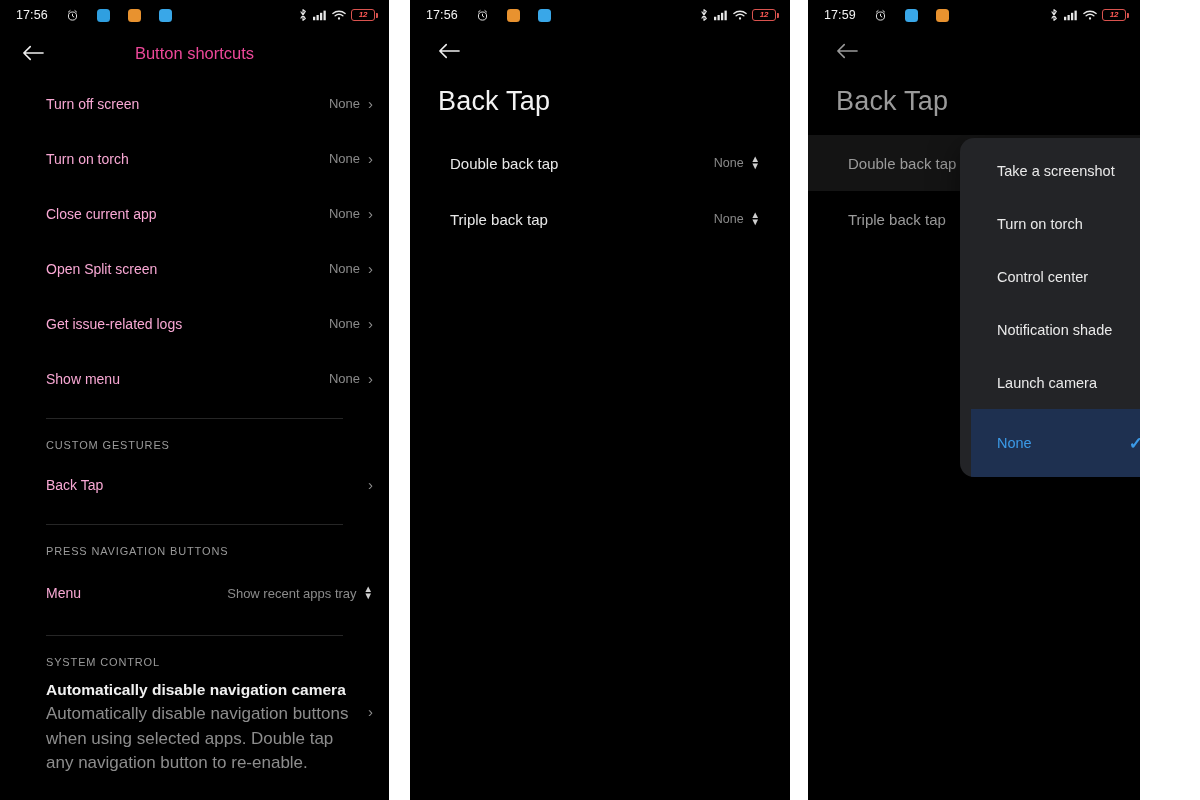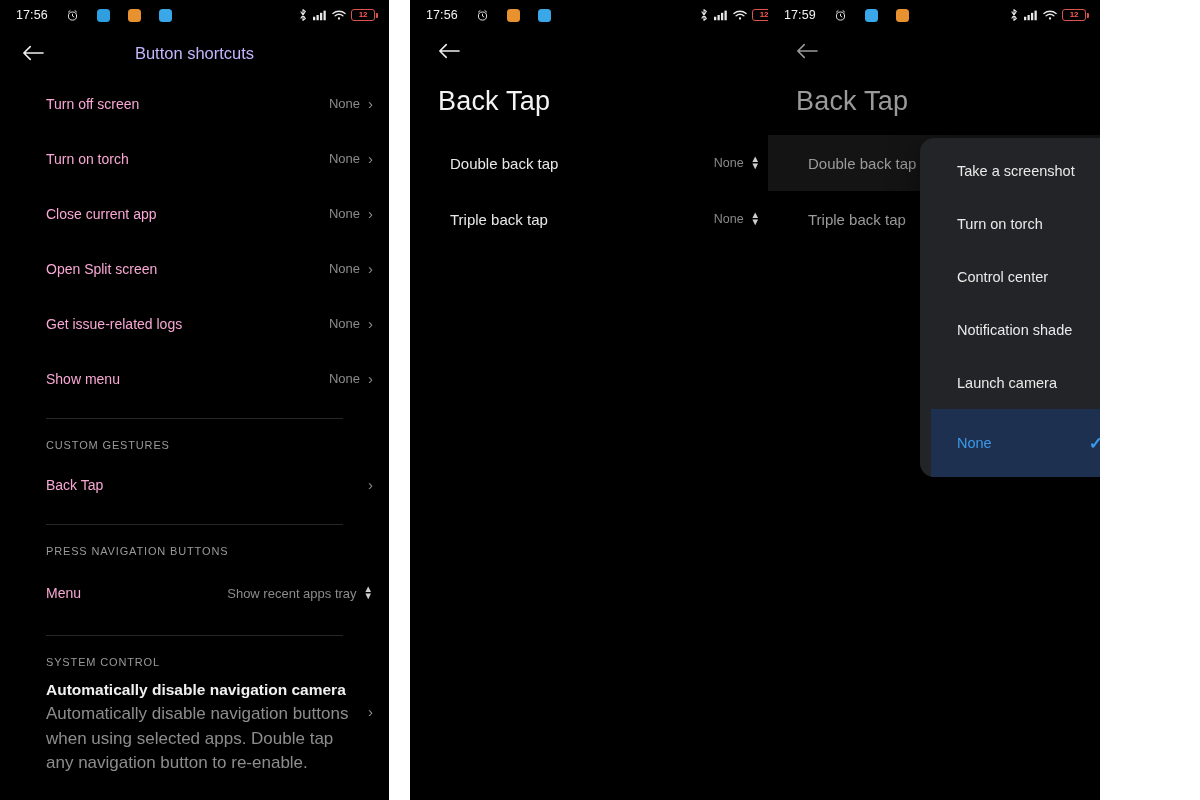--- a/index.html
+++ b/index.html
@@ -4,47 +4,47 @@
 <style>
   * { margin:0; padding:0; box-sizing:border-box; }
   html,body { width:1200px; height:800px; background:#ffffff; overflow:hidden; }
   body { font-family:"Liberation Sans", sans-serif; -webkit-font-smoothing:antialiased; }
 
   .stage { position:relative; width:1200px; height:800px; background:#ffffff; }
 
   .phone { position:absolute; top:0; height:800px; background:#000000; overflow:hidden; }
   #panel1 { left:0px;   width:389px; }
   #panel2 { left:410px; width:380px; }
-  #panel3 { left:768px; width:332px; }
+  #panel3 { left:808px; width:332px; }
 
   
   .statusbar { position:relative; height:30px; display:flex; align-items:center;
                padding:0 14px 0 16px; }
   .sb-left { display:flex; align-items:center; gap:18px; }
   .sb-time { color:#f2f2f2; font-size:12.5px; letter-spacing:.1px; }
   .sb-right { margin-left:auto; display:flex; align-items:center; gap:5px; }
   .ico { display:inline-flex; align-items:center; justify-content:center; }
   .appdot { width:13px; height:13px; border-radius:3.5px; display:inline-block; }
   .appdot.blue   { background:#2f9fe0; }
   .appdot.orange { background:#e8922f; }
   .appdot.sky    { background:#39a7e8; }
   .appdot span { display:block; width:100%; height:100%; border-radius:3.5px; }
 
   .batt { position:relative; width:24px; height:12px; border:1.3px solid #d9534f;
-          border-radius:3px; display:flex; align-items:center; justify-content:center; }
+          border-radius:3px; display:flex; align-items:center; justify-content:center;font-style:italic; }
   .batt:after { content:""; position:absolute; right:-3.5px; top:3px; width:2px; height:5px;
                 background:#d9534f; border-radius:0 1px 1px 0; }
   .batt b { font-size:8px; color:#ff5a55; font-weight:700; line-height:1; letter-spacing:-.2px; }
 
   
   .appbar { position:relative; display:flex; align-items:center; height:46px; padding:0 16px; }
   .backbtn { width:34px; height:34px; display:flex; align-items:center; justify-content:center;
              cursor:pointer; }
   .appbar-title-center { position:absolute; left:0; right:0; text-align:center;
-                         color:#c4b5fd; font-size:16.5px; pointer-events:none; }
+                         color:#ec4899; font-size:16.5px; pointer-events:none; }
 
   .bigtitle { color:#f3f3f3; font-size:27px; font-weight:400; padding:14px 20px 0 28px;
               letter-spacing:.2px; }
 
   
   .rows { padding:0 0 0 0; }
   .row { display:flex; align-items:center; height:55px; padding:0 16px 0 46px;
          cursor:pointer; }
   .row .label { color:#f9a8d4; font-size:14px; }
   .row .value { margin-left:auto; color:#8b8b8b; font-size:13px; padding-right:8px; }

